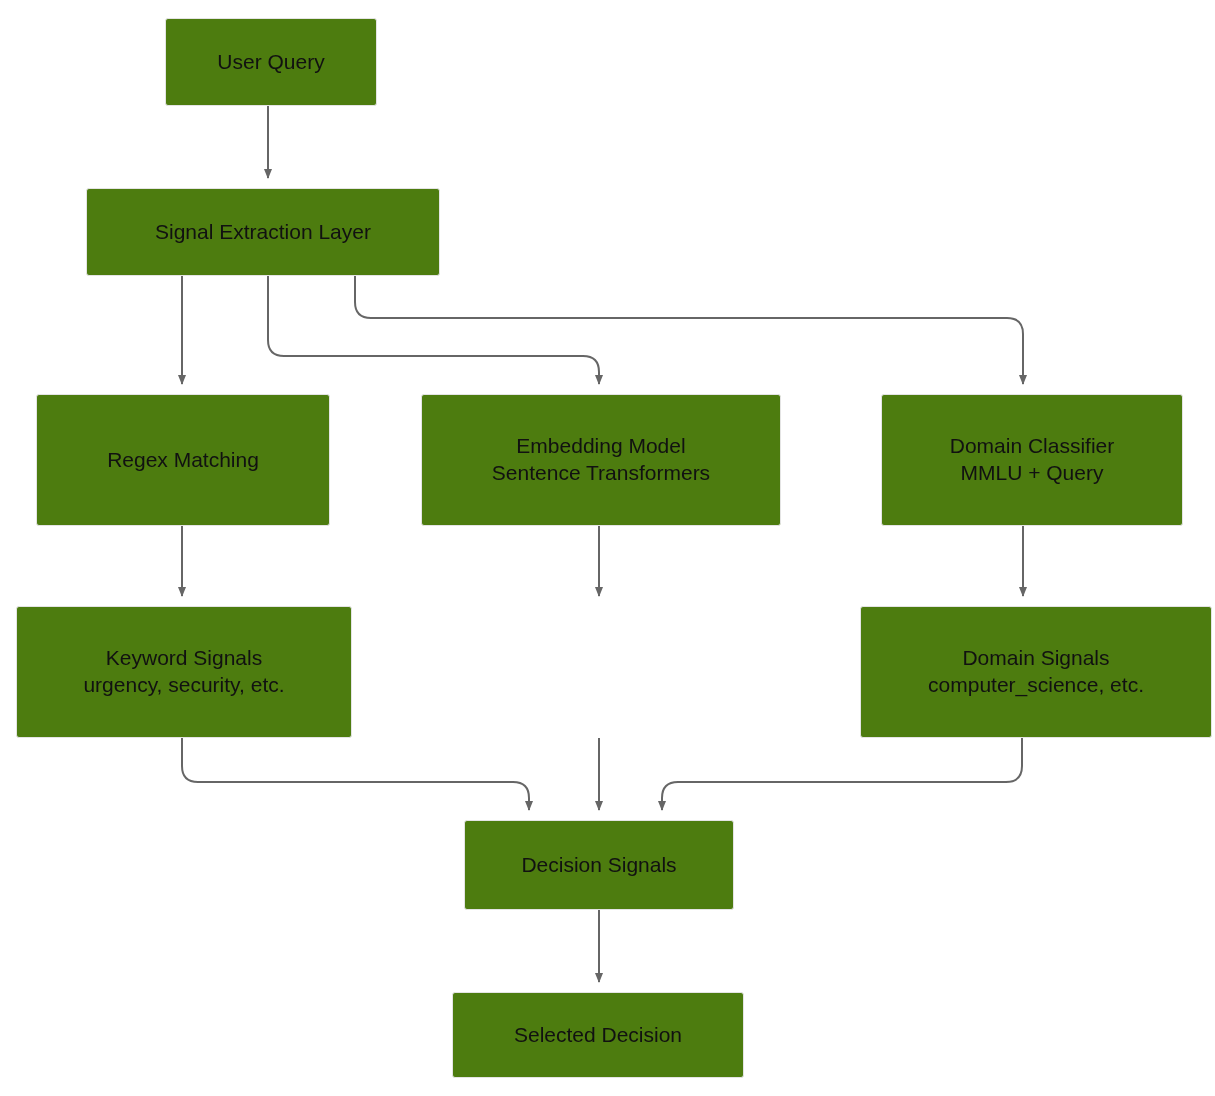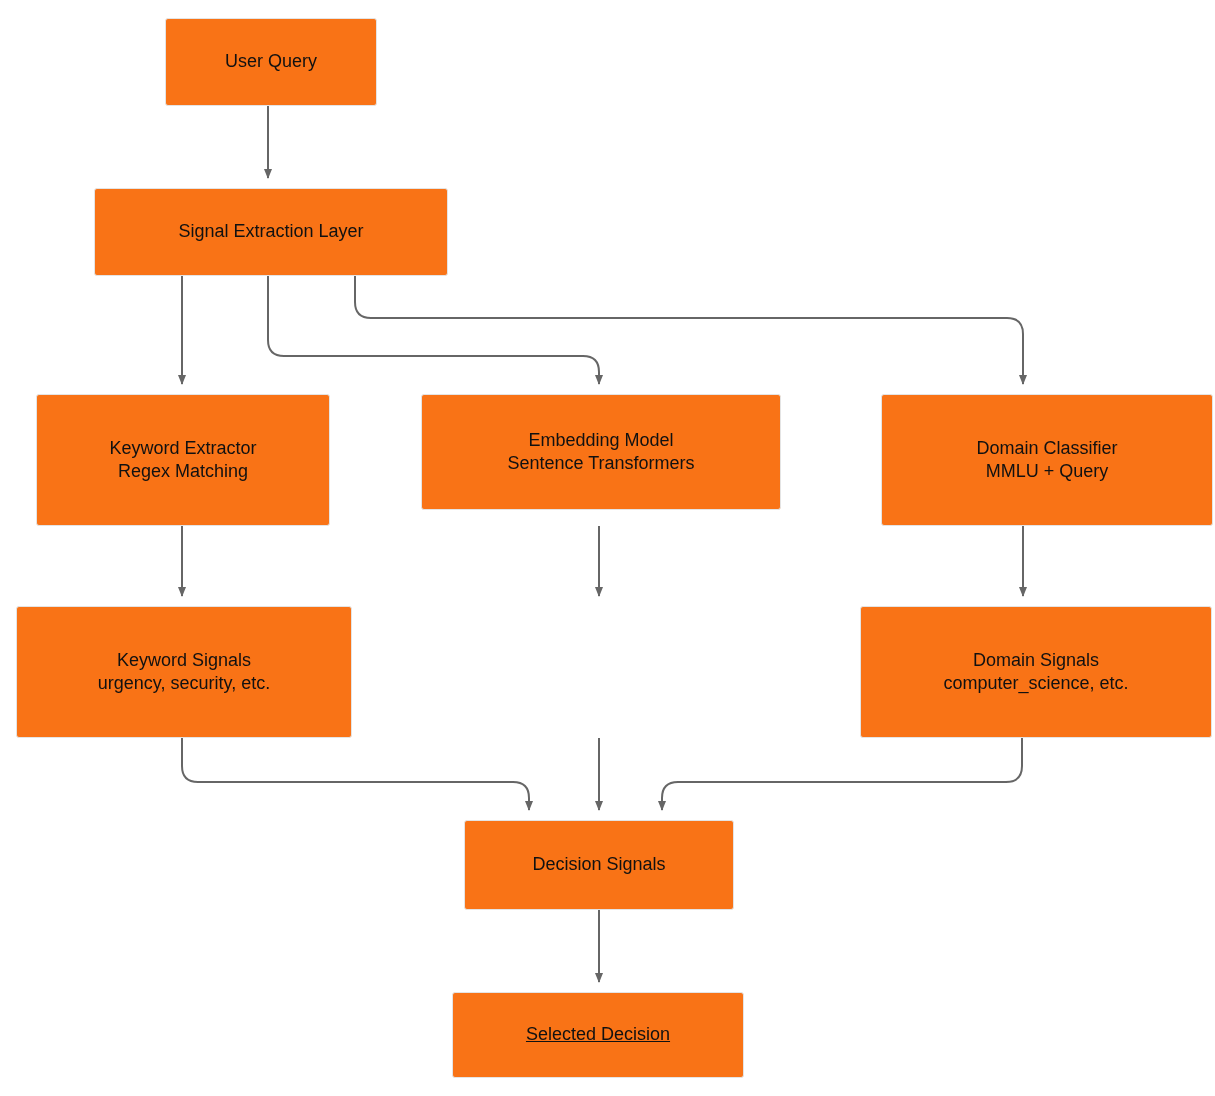--- a/index.html
+++ b/index.html
@@ -25,29 +25,29 @@
     position: absolute;
     left: 0;
     top: 0;
     width: 1215px;
     height: 1096px;
     pointer-events: none;
   }
   .node {
     position: absolute;
     box-sizing: border-box;
-    background: #f97316;
+    background: #4d7c0f;
     border: 1px solid #e4e4e4;
     border-radius: 3px;
     display: flex;
     flex-direction: column;
     align-items: center;
     justify-content: center;
     color: #111111;
-    font-size: 18px;
+    font-size: 21px;
     line-height: 1.28;
     text-align: center;
     white-space: nowrap;
   }
   .node .line2 {
     display: block;
   }
 </style>
 </head>
 <body>
@@ -81,51 +81,50 @@
 
     <path d="M 1022,738 L 1022,766 Q 1022,782 1006,782 L 678,782 Q 662,782 662,798 L 662,810" fill="none" stroke="#666666" stroke-width="2" marker-end="url(#arrow)"></path>
 
     <path d="M 599,910 L 599,982" fill="none" stroke="#666666" stroke-width="2" marker-end="url(#arrow)"></path>
   </svg>
 
   <div class="node" style="left:165px; top:18px; width:212px; height:88px;">
     <span>User Query</span>
   </div>
 
-  <div class="node" style="left:94px; top:188px; width:354px; height:88px;">
+  <div class="node" style="left:86px; top:188px; width:354px; height:88px;">
     <span>Signal Extraction Layer</span>
   </div>
 
   <div class="node" style="left:36px; top:394px; width:294px; height:132px;">
-    <span>Keyword Extractor</span>
     <span class="line2">Regex Matching</span>
   </div>
 
-  <div class="node" style="left:421px; top:394px; width:360px; height:116px;">
+  <div class="node" style="left:421px; top:394px; width:360px; height:132px;">
     <span>Embedding Model</span>
     <span class="line2">Sentence Transformers</span>
   </div>
 
-  <div class="node" style="left:881px; top:394px; width:332px; height:132px;">
+  <div class="node" style="left:881px; top:394px; width:302px; height:132px;">
     <span>Domain Classifier</span>
     <span class="line2">MMLU + Query</span>
   </div>
 
   <div class="node" style="left:16px; top:606px; width:336px; height:132px;">
     <span>Keyword Signals</span>
     <span class="line2">urgency, security, etc.</span>
   </div>
 
 
   <div class="node" style="left:860px; top:606px; width:352px; height:132px;">
     <span>Domain Signals</span>
     <span class="line2">computer_science, etc.</span>
   </div>
 
   <div class="node" style="left:464px; top:820px; width:270px; height:90px;">
     <span>Decision Signals</span>
   </div>
 
-  <div class="node" style="left:452px; top:992px; width:292px; height:86px;text-decoration:underline;">
+  <div class="node" style="left:452px; top:992px; width:292px; height:86px;">
     <span>Selected Decision</span>
   </div>
 
 </div>
 
 </body></html>

